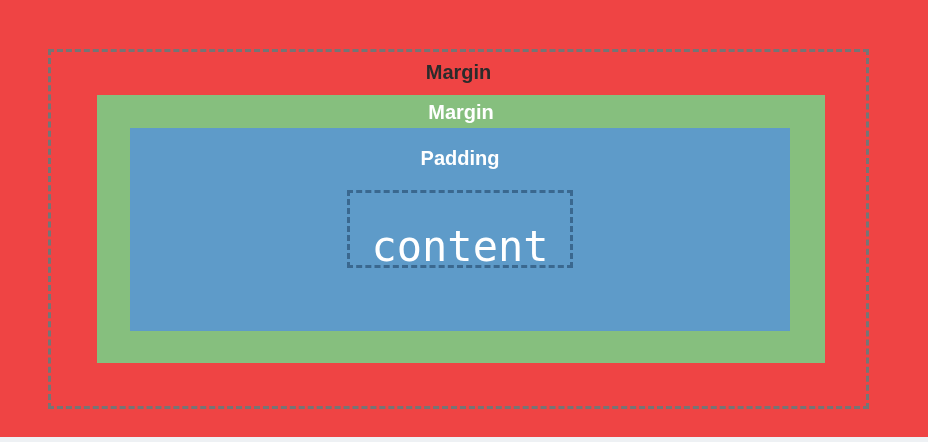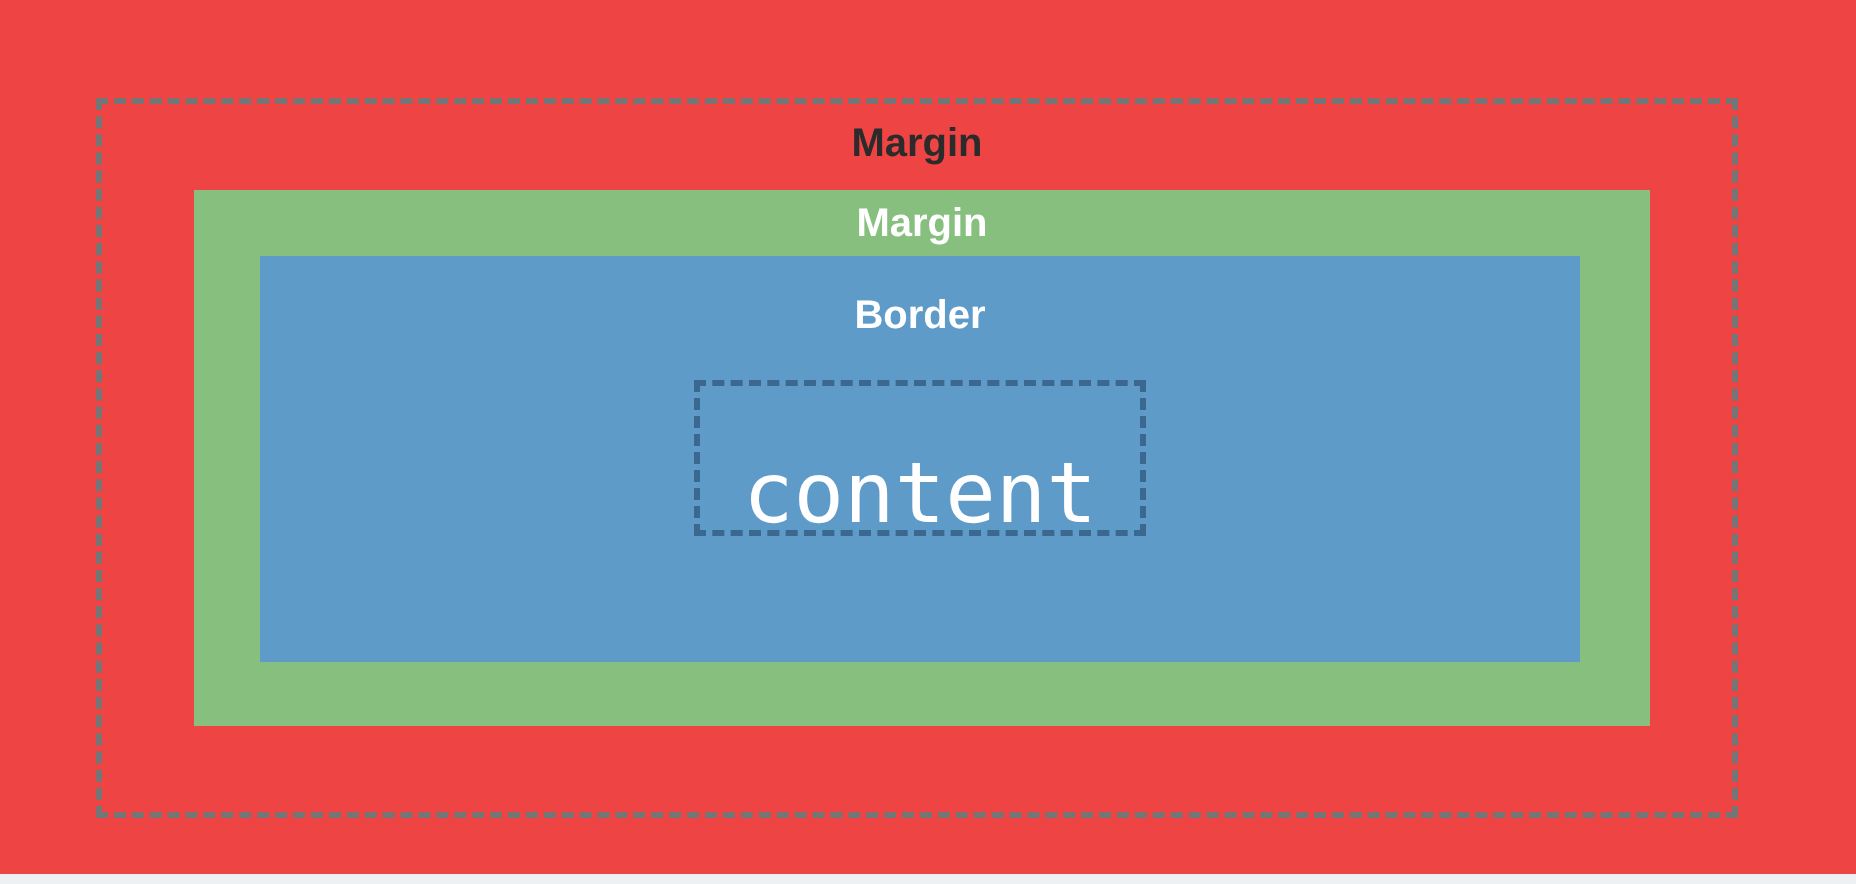--- a/index.html
+++ b/index.html
@@ -94,21 +94,21 @@
 <body>
 
 <div class="canvas">
   <div class="margin-box">
     <div class="margin-label">Margin</div>
 
     <div class="border-box">
       <div class="border-label">Margin</div>
 
       <div class="padding-box">
-        <div class="padding-label">Border</div>
+        <div class="padding-label">Padding</div>
 
         <div class="content-box">
           <span class="content-label">content</span>
         </div>
       </div>
     </div>
   </div>
 
   <div class="bottom-strip"></div>
 </div>

